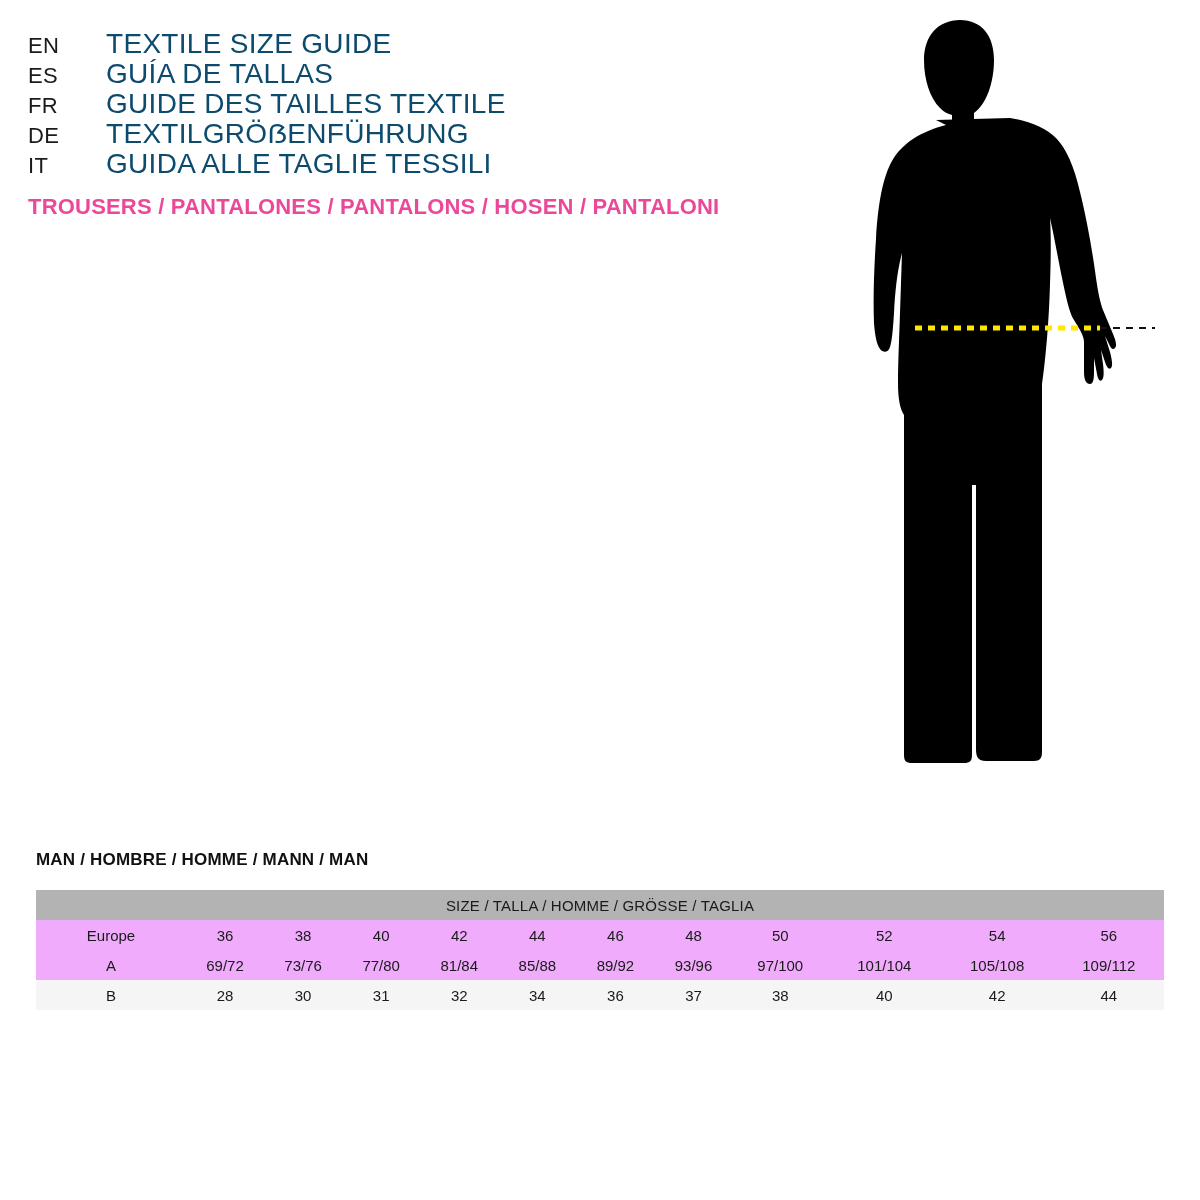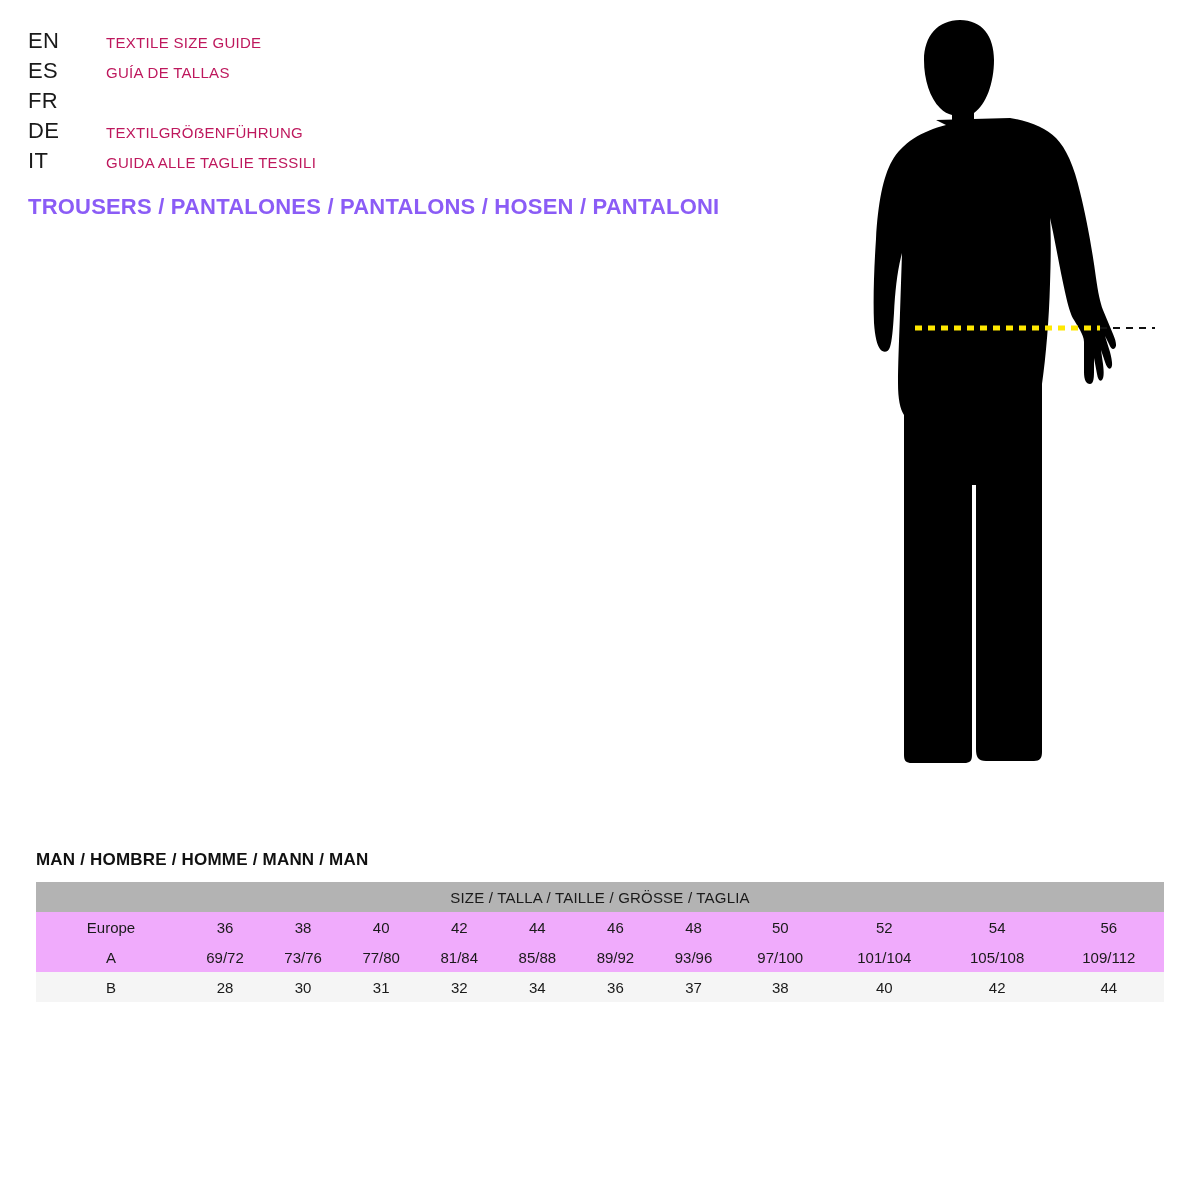--- a/index.html
+++ b/index.html
@@ -28,31 +28,31 @@
     align-items: baseline;
     height: 30px;
   }
   .lang-code {
     width: 78px;
     font-size: 22px;
     letter-spacing: 0.3px;
     color: #1a1a1a;
   }
   .lang-text {
-    font-size: 15px;
+    font-size: 28px;
     letter-spacing: 0.3px;
-    color: #be185d;
+    color: #0c4a6e;
     white-space: nowrap;
   }
   #garment-title {
     margin-top: 16px;
     font-size: 22px;
     font-weight: bold;
     letter-spacing: 0.2px;
-    color: #8b5cf6;
+    color: #ec4899;
     white-space: nowrap;
   }
 
   
   #figure-area {
     position: absolute;
     left: 810px;
     top: 10px;
     width: 390px;
     height: 800px;
@@ -64,21 +64,21 @@
     position: absolute;
     left: 36px;
     top: 850px;
     width: 1128px;
   }
   #gender-title {
     font-size: 17px;
     font-weight: bold;
     letter-spacing: 0.2px;
     color: #111;
-    margin-bottom: 12px;
+    margin-bottom: 20px;
   }
   table#size-table {
     border-collapse: collapse;
     width: 1128px;
     font-size: 15px;
     color: #1a1a1a;
   }
   table#size-table td, table#size-table th {
     padding: 0;
     height: 30px;
@@ -118,20 +118,21 @@
   <div class="lang-row">
     <div class="lang-code">EN</div>
     <div class="lang-text">TEXTILE SIZE GUIDE</div>
   </div>
   <div class="lang-row">
     <div class="lang-code">ES</div>
     <div class="lang-text">GUÍA DE TALLAS</div>
   </div>
   <div class="lang-row">
     <div class="lang-code">FR</div>
+    <div class="lang-text">GUIDE DES TAILLES TEXTILE</div>
   </div>
   <div class="lang-row">
     <div class="lang-code">DE</div>
     <div class="lang-text">TEXTILGRÖẞENFÜHRUNG</div>
   </div>
   <div class="lang-row">
     <div class="lang-code">IT</div>
     <div class="lang-text">GUIDA ALLE TAGLIE TESSILI</div>
   </div>
   <div id="garment-title">TROUSERS / PANTALONES / PANTALONS / HOSEN / PANTALONI</div>
@@ -208,21 +209,21 @@
   </svg>
 
 </div>
 
 <div id="table-section">
   <div id="gender-title">MAN / HOMBRE / HOMME / MANN / MAN</div>
 
   <table id="size-table">
     <tbody>
       <tr class="header-band">
-        <td class="first" colspan="12">SIZE / TALLA / TAILLE / GRÖSSE / TAGLIA</td>
+        <td class="first" colspan="12">SIZE / TALLA / HOMME / GRÖSSE / TAGLIA</td>
       </tr>
 
       <tr class="row-shade">
         <td class="rowlabel">Europe</td>
         <td>36</td>
         <td>38</td>
         <td>40</td>
         <td>42</td>
         <td>44</td>
         <td>46</td>

